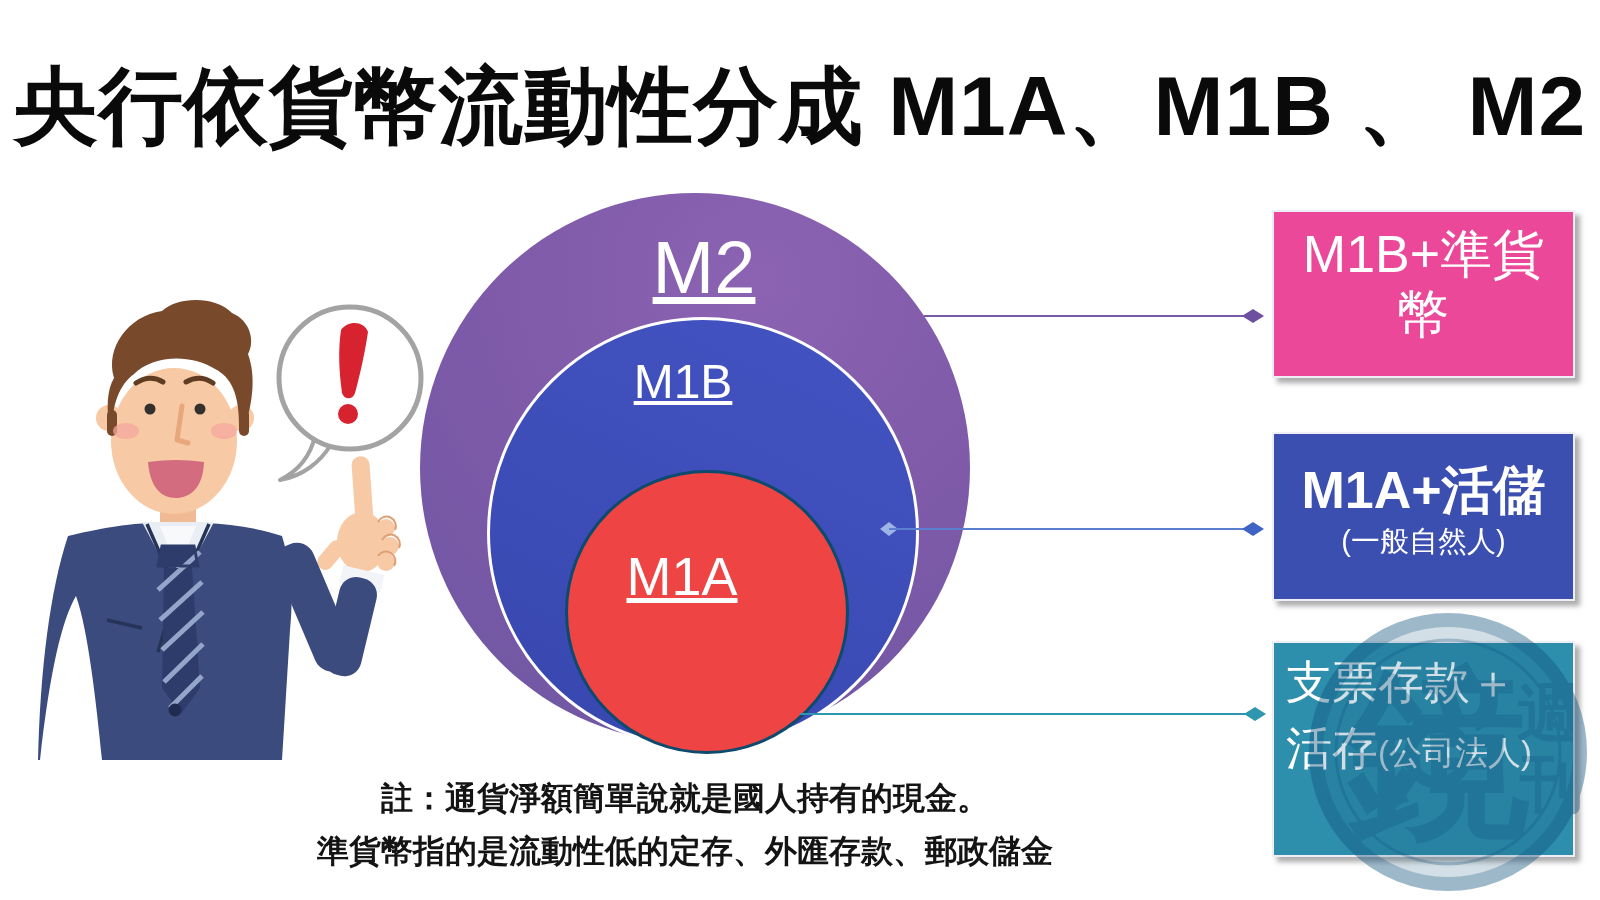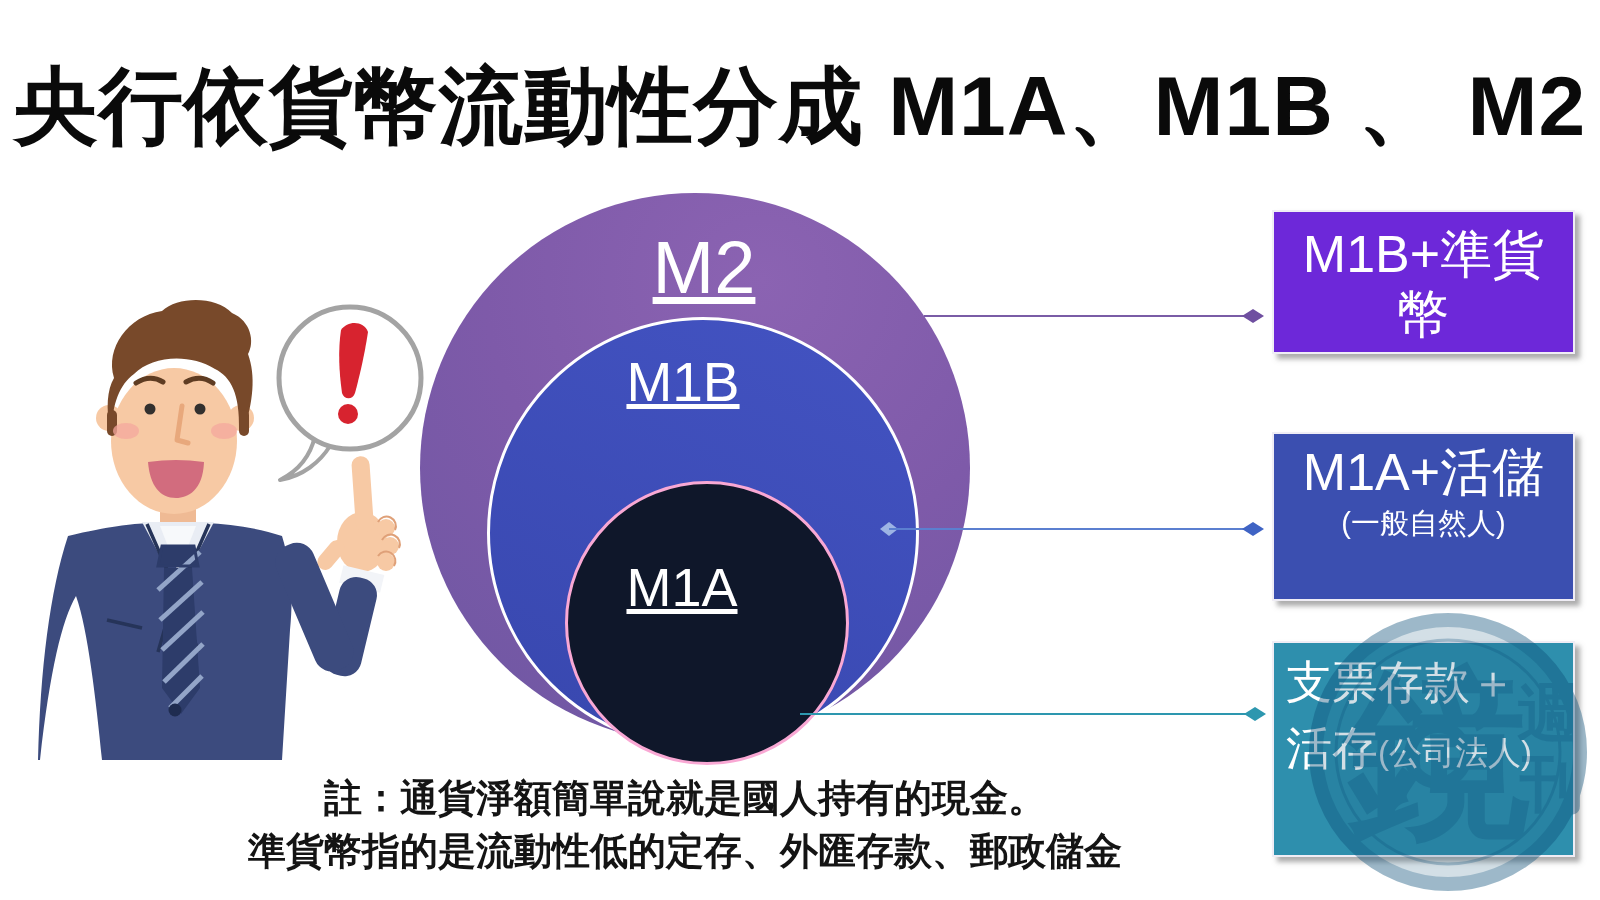--- a/index.html
+++ b/index.html
@@ -10,54 +10,54 @@
   
   .title{position:absolute;top:50px;left:0;width:1600px;text-align:center;
          font-size:84px;font-weight:700;color:#0a0a0a;letter-spacing:1px;white-space:nowrap;}
 
   
   .circle{position:absolute;border-radius:50%;box-sizing:border-box;}
   .m2{left:420px;top:193px;width:550px;height:550px;z-index:2;
       background:radial-gradient(circle at 62% 16%,#8b63b2 0%,#7e5aa9 48%,#6c57a2 100%);}
   .m1b{left:487px;top:317px;width:432px;height:432px;z-index:3;border:3px solid #fff;
        background:linear-gradient(205deg,#4353c2 0%,#3847ae 100%);}
-  .m1a{left:565px;top:481px;width:284px;height:284px;z-index:4;border:3px solid #f9a8d4;
-       background:#0f172a;}
+  .m1a{left:565px;top:470px;width:284px;height:284px;z-index:4;border:3px solid #0c4a6e;
+       background:#ef4444;}
   .circle-label{position:absolute;left:0;width:100%;text-align:center;color:#ffffff;font-weight:500;text-decoration:underline;}
   .m2 .circle-label{top:38px;font-size:74px;line-height:74px;transform:translateX(9px);}
-  .m1b .circle-label{top:34px;font-size:55px;line-height:56px;transform:translateX(-20px);}
+  .m1b .circle-label{top:34px;font-size:48px;line-height:56px;transform:translateX(-20px);}
   .m1a .circle-label{top:76px;font-size:54px;line-height:54px;transform:translateX(-25px);}
 
   
   .connectors{position:absolute;inset:0;z-index:5;pointer-events:none;}
 
   
   .callout{position:absolute;left:1272px;width:303px;box-sizing:border-box;z-index:6;
            border:2px solid #efedf5;box-shadow:5px 5px 5px rgba(90,90,90,.5);
            color:#ffffff;text-align:center;}
-  #box-m2{top:210px;height:144px;background:#6d28d9;}
+  #box-m2{top:210px;height:168px;background:#ec4899;}
   #box-m1b{top:432px;height:169px;background:#3b4fb0;}
   #box-m1a{top:641px;height:216px;background:#2e8fad;text-align:left;padding:6px 4px 0 12px;}
   .co-line{font-size:52px;line-height:60px;font-weight:500;}
   #box-m2 .co-line:first-child{margin-top:12px;}
-  #box-m1b .co-main{margin-top:8px;font-size:52px;line-height:60px;font-weight:400;}
+  #box-m1b .co-main{margin-top:26px;font-size:52px;line-height:60px;font-weight:700;}
   .co-sub{font-size:29px;line-height:42px;font-weight:400;}
   #box-m1a .co-line3-row{font-size:46px;line-height:66px;font-weight:500;}
   #box-m1a .co-line{font-size:46px;line-height:66px;}
   #box-m1a .co-sub-inline{font-size:33px;font-weight:400;margin-top:19px;}
 
   
   .watermark{position:absolute;left:1280px;top:590px;width:330px;height:310px;z-index:7;pointer-events:none;}
 
   
   .man{position:absolute;left:10px;top:290px;width:430px;height:470px;z-index:1;}
 
   
   .notes{position:absolute;top:772px;left:50px;width:1270px;z-index:6;text-align:center;
-         font-size:38px;line-height:53px;font-weight:600;color:#141414;white-space:nowrap;}
+         font-size:32px;line-height:53px;font-weight:600;color:#141414;white-space:nowrap;}
 </style>
 </head>
 <body>
 
 <div id="stage">
 
   <div class="title">央行依貨幣流動性分成 M1A、M1B 、 M2</div>
 
   <svg class="man" viewBox="0 0 430 470" aria-hidden="true">
 

